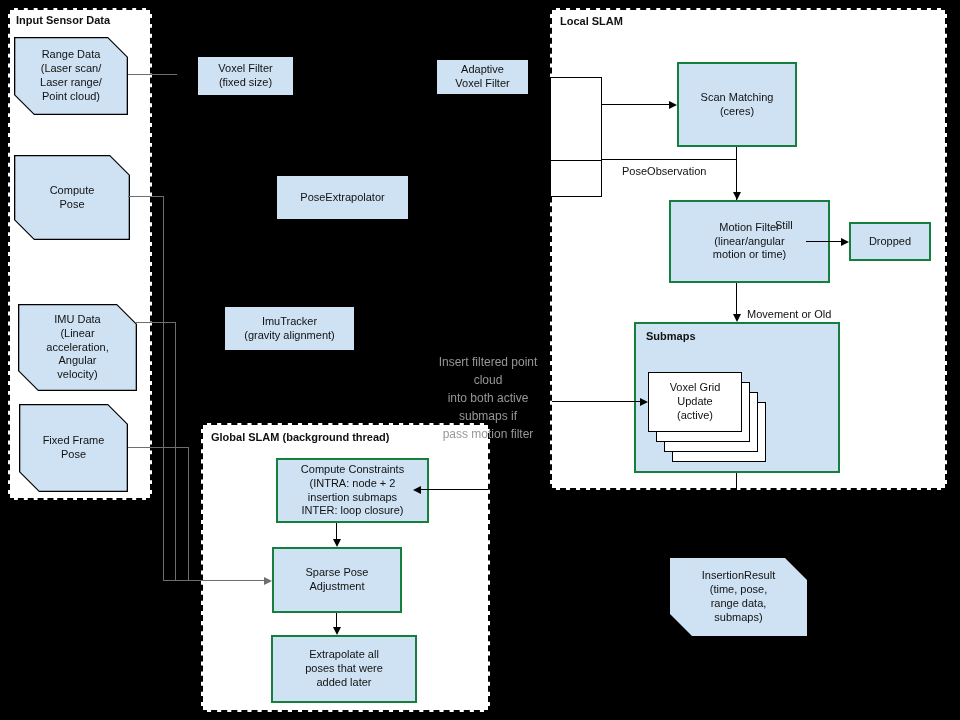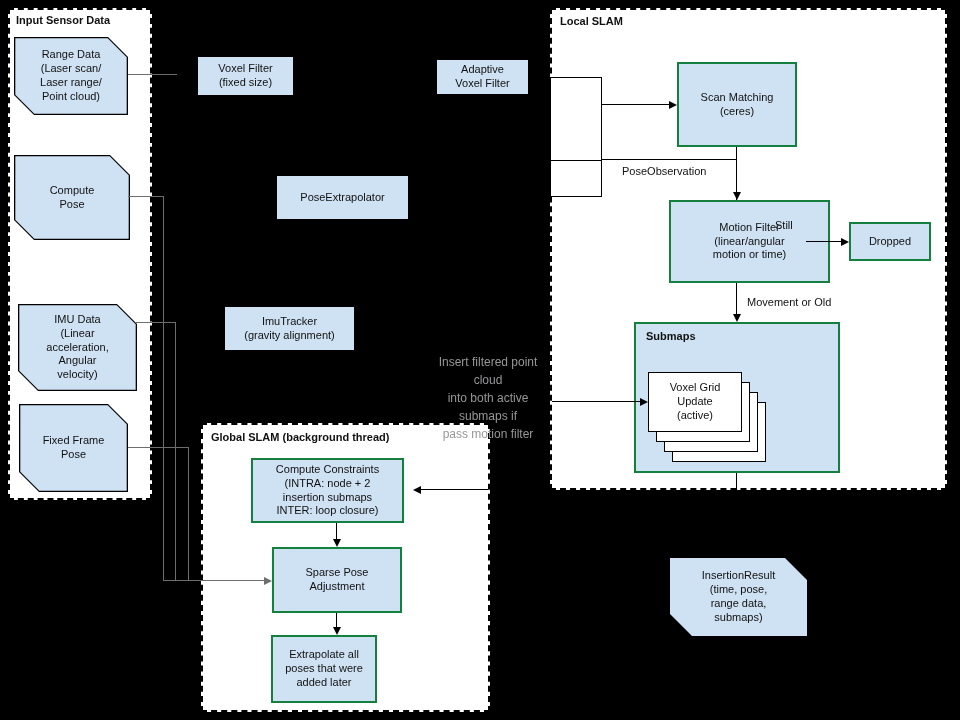--- a/index.html
+++ b/index.html
@@ -102,32 +102,32 @@
 
   <div class="whitebox" style="left:672px;top:402px;width:94px;height:60px;"></div>
   <div class="whitebox" style="left:664px;top:392px;width:94px;height:60px;"></div>
   <div class="whitebox" style="left:656px;top:382px;width:94px;height:60px;"></div>
   <div class="box" style="left:648px;top:372px;width:94px;height:60px;background:#fff;border:1px solid #000;">Voxel Grid
 Update
 (active)</div>
 
   <div class="flabel" style="left:622px;top:165px;">PoseObservation</div>
   <div class="flabel" style="left:775px;top:219px;">Still</div>
-  <div class="flabel" style="left:747px;top:296px;">Movement or Old</div>
+  <div class="flabel" style="left:747px;top:308px;">Movement or Old</div>
 
   <div class="container" style="left:201px;top:423px;width:289px;height:289px;"></div>
   <div class="ctitle" style="left:211px;top:431px;">Global SLAM (background thread)</div>
 
-  <div class="box bordered" style="left:251px;top:458px;width:153px;height:65px;">Compute Constraints
+  <div class="box bordered" style="left:276px;top:458px;width:153px;height:65px;">Compute Constraints
 (INTRA: node + 2
 insertion submaps
 INTER: loop closure)</div>
   <div class="box bordered" style="left:272px;top:547px;width:130px;height:66px;">Sparse Pose
 Adjustment</div>
-  <div class="box bordered" style="left:271px;top:635px;width:106px;height:68px;">Extrapolate all
+  <div class="box bordered" style="left:271px;top:635px;width:146px;height:68px;">Extrapolate all
 poses that were
 added later</div>
 
   <div class="shape" style="left:670px;top:558px;width:137px;height:78px;">
     <div class="cut-plain"></div>
     <div class="shape-label">InsertionResult
 (time, pose,
 range data,
 submaps)</div>
   </div>

